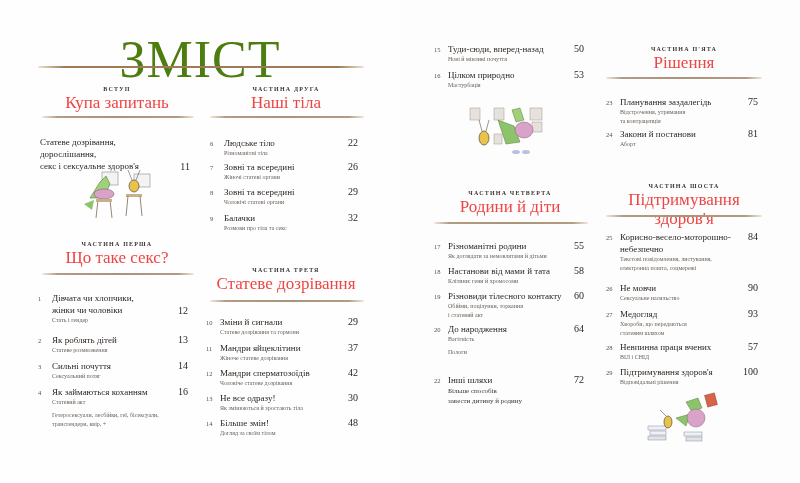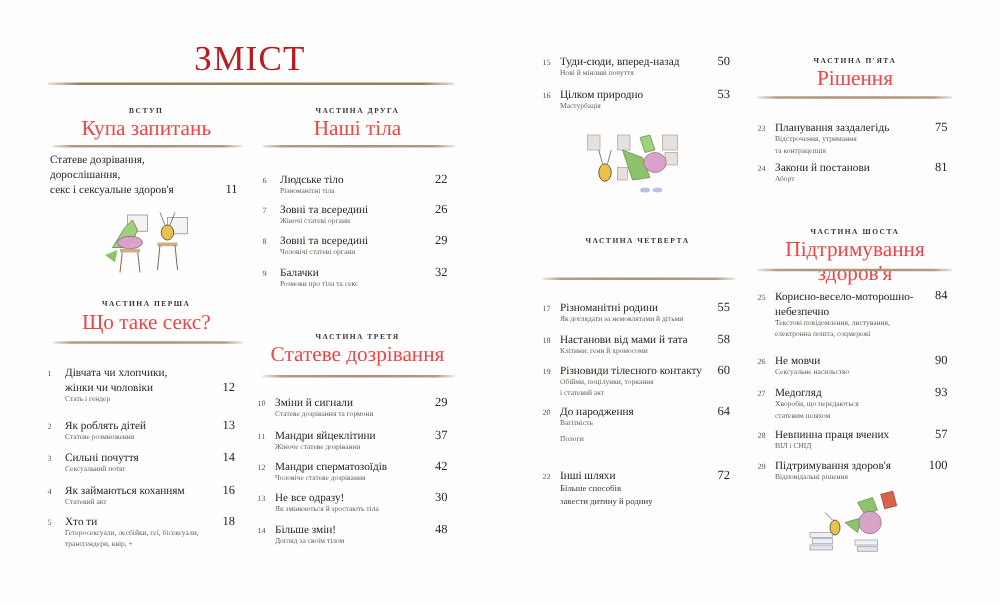--- a/index.html
+++ b/index.html
@@ -2,21 +2,21 @@
 <html><head>
 <meta charset="utf-8">
 <style>
   * { margin: 0; padding: 0; box-sizing: border-box; }
   html, body { width: 800px; height: 483px; overflow: hidden; background: #ffffff; }
   body { position: relative; font-family: "Liberation Serif", "DejaVu Serif", serif; color: #2b2623; }
   .page { position: absolute; top: 0; height: 483px; background: #fefefe; }
   .page-left { left: 0; width: 400px; }
   .page-right { left: 400px; width: 400px; background: #fdfdfd; }
   .abs { position: absolute; }
-  .main-title { left: 0; width: 400px; top: 34px; text-align: center; font-size: 28px; letter-spacing: 1px; color: #b91c1c; font-weight: normal; line-height: 1; }
+  .main-title { left: 0; width: 400px; top: 34px; text-align: center; font-size: 52px; letter-spacing: 1px; color: #4d7c0f; font-weight: normal; line-height: 1; }
   .rule { height: 2px; background: linear-gradient(90deg, rgba(160,120,80,0.2), #a07a55 8%, #9c7a5a 50%, #a07a55 92%, rgba(160,120,80,0.2)); border-radius: 1px; }
   .rule.thin { height: 1.5px; background: linear-gradient(90deg, rgba(170,150,120,0.2), #b29d83 10%, #a89478 50%, #b29d83 90%, rgba(170,150,120,0.2)); }
   .part-label { text-align: center; font-size: 6px; letter-spacing: 1.2px; font-weight: bold; color: #3a3431; text-transform: uppercase; }
   .part-title { text-align: center; font-size: 17px; color: #ef4444; line-height: 1.1; }
   .entry { width: 150px; }
   .entry .row { display: flex; align-items: baseline; }
   .entry .num { width: 14px; flex: none; font-size: 6.5px; color: #5a524d; }
   .entry .title { flex: 1; font-size: 9px; color: #2b2623; line-height: 1.35; }
   .entry .page-num { flex: none; width: 22px; text-align: right; font-size: 10px; color: #2b2623; }
   .entry .sub { margin-left: 14px; font-size: 6px; color: #6a625c; line-height: 1.45; font-style: normal; }
@@ -30,21 +30,21 @@
 
 <div class="abs main-title">ЗМІСТ</div>
 <div class="abs rule" style="left:38px; top:66px; width:326px;"></div>
 
 <div class="abs" style="left:38px; top:86px; width:158px;">
   <div class="part-label">ВСТУП</div>
   <div class="part-title" style="margin-top:2px;">Купа запитань</div>
 </div>
 <div class="abs rule thin" style="left:42px; top:116px; width:152px;"></div>
 
-<div class="abs entry" style="left:40px; top:121px; width:150px;">
+<div class="abs entry" style="left:40px; top:136px; width:150px;">
   <div class="row">
     <span class="title"><span>Статеве дозрівання, дорослішання,</span><br><span>секс і сексуальне здоров'я</span></span>
     <span class="page-num" style="align-self:flex-end;">11</span>
   </div>
 </div>
 
 <div class="abs illus" style="left:80px; top:164px; width:90px; height:56px;">
   <svg width="90" height="56" viewBox="0 0 90 56">
     <rect x="22" y="8" width="16" height="13" fill="#f3f3f3" stroke="#9a9a9a" stroke-width="0.7"></rect>
     <rect x="54" y="10" width="16" height="13" fill="#f3f3f3" stroke="#9a9a9a" stroke-width="0.7"></rect>
@@ -95,25 +95,20 @@
 </div>
 <div class="abs entry" style="left:38px; top:386px; width:150px;">
   <div class="row">
       <span class="num">4</span>
       <span class="title">Як займаються коханням</span>
       <span class="page-num">16</span>
     </div>
   <div class="sub">Статевий акт</div>
 </div>
 <div class="abs entry" style="left:38px; top:411px; width:150px;">
-  <div class="row">
-      <span class="num">5</span>
-      <span class="title">Хто ти</span>
-      <span class="page-num">18</span>
-    </div>
   <div class="sub"><span>Гетеросексуали, лесбійки, геї, бісексуали,</span><br><span>трансгендери, квір, +</span></div>
 </div>
 
 <div class="abs" style="left:206px; top:86px; width:160px;">
   <div class="part-label">ЧАСТИНА ДРУГА</div>
   <div class="part-title" style="margin-top:2px;">Наші тіла</div>
 </div>
 <div class="abs rule thin" style="left:210px; top:116px; width:154px;"></div>
 
 <div class="abs entry" style="left:210px; top:137px; width:148px;">
@@ -226,20 +221,21 @@
     <path d="M30 16 L46 22 L52 38 L38 40 Z" fill="#8cc46b" stroke="#5a7a3a" stroke-width="0.5"></path>
     <path d="M44 6 L52 4 L56 16 L48 18 Z" fill="#9fd07a" stroke="#5a7a3a" stroke-width="0.5"></path>
     <ellipse cx="56" cy="26" rx="9" ry="8" fill="#d9a3c9" stroke="#8a5a7a" stroke-width="0.5"></ellipse>
     <ellipse cx="48" cy="48" rx="4" ry="2" fill="#b8c2e0"></ellipse>
     <ellipse cx="58" cy="48" rx="4" ry="2" fill="#b8c2e0"></ellipse>
   </svg>
 </div>
 
 <div class="abs" style="left:432px; top:190px; width:156px;">
   <div class="part-label">ЧАСТИНА ЧЕТВЕРТА</div>
+  <div class="part-title" style="margin-top:2px;">Родини й діти</div>
 </div>
 <div class="abs rule thin" style="left:434px; top:222px; width:154px;"></div>
 
 <div class="abs entry" style="left:434px; top:240px; width:150px;">
   <div class="row">
       <span class="num">17</span>
       <span class="title">Різноманітні родини</span>
       <span class="page-num">55</span>
     </div>
   <div class="sub">Як доглядати за немовлятами й дітьми</div>

